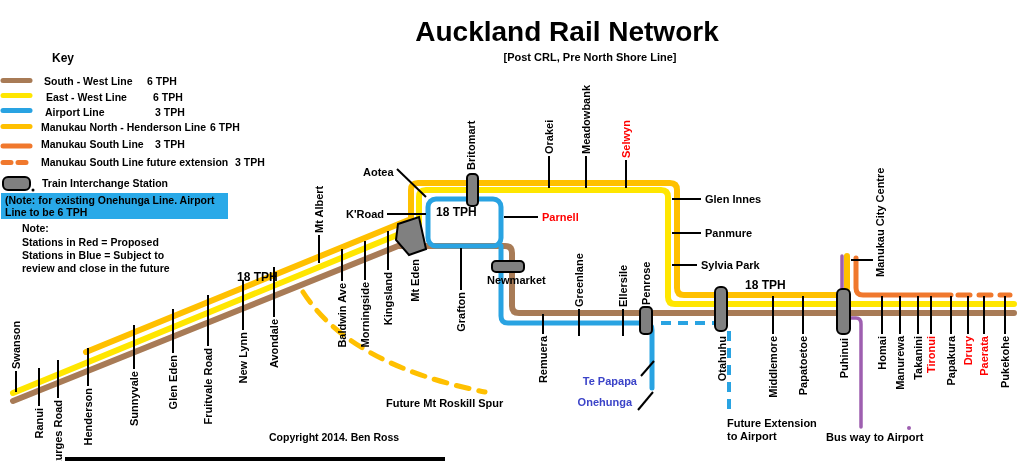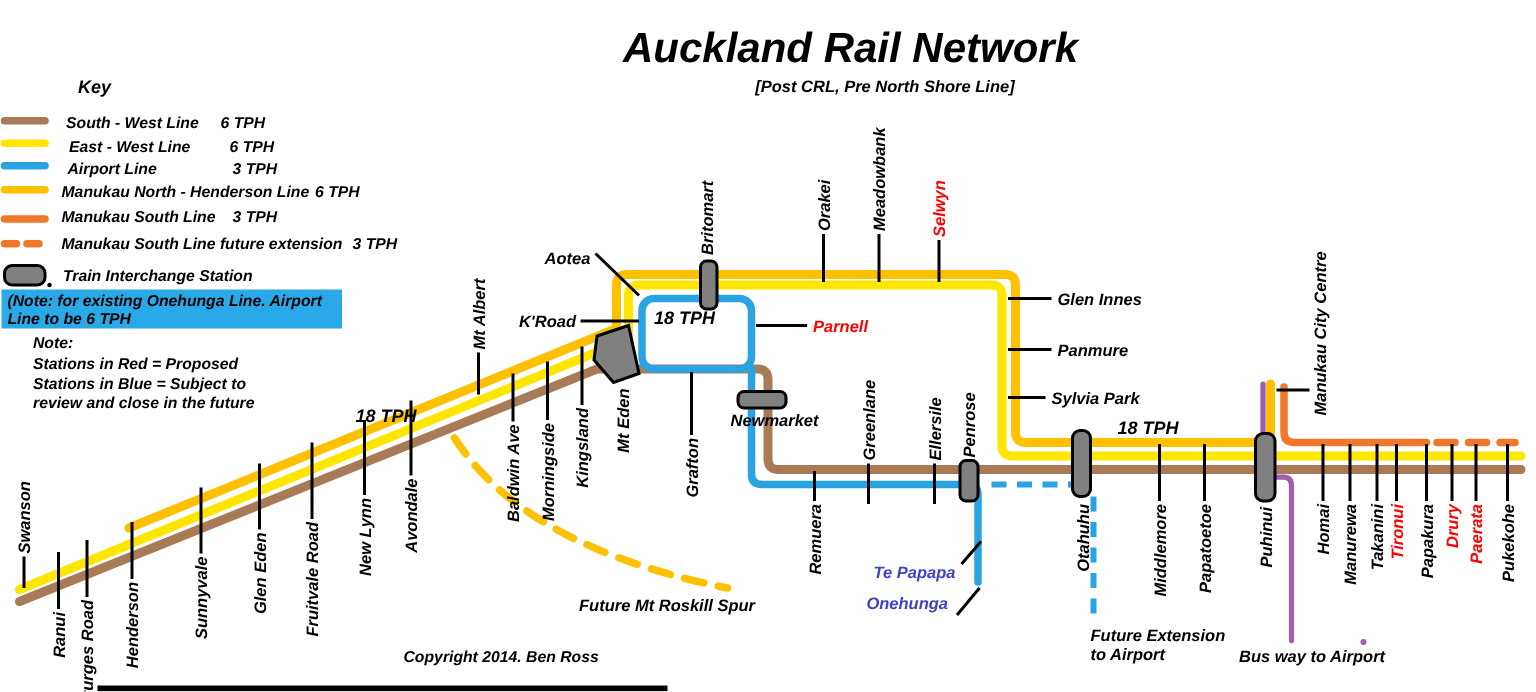--- a/index.html
+++ b/index.html
@@ -1,16 +1,16 @@
 <!DOCTYPE html>
 <html><head>
 <meta charset="utf-8">
 <style>
   html,body{margin:0;padding:0;background:#fff;}
-  .stage{position:relative;width:1024px;height:461px;background:#fff;overflow:hidden;font-style:italic;}
+  .stage{position:relative;width:1024px;height:461px;background:#fff;overflow:hidden;}
   svg{position:absolute;left:0;top:0;}
   svg text{font-family:"Liberation Sans","DejaVu Sans",sans-serif;font-weight:bold;fill:#000;}
   .title{font-size:28px;text-anchor:middle;}
   .sub{font-size:11px;text-anchor:middle;}
   .st{font-size:11px;}
   .sm{font-size:10.5px;}
   .tph{font-size:12px;}
   .key-head{font-size:12px;}
   .red{fill:#FF0000;}
   .blu{fill:#3B43C8;}

